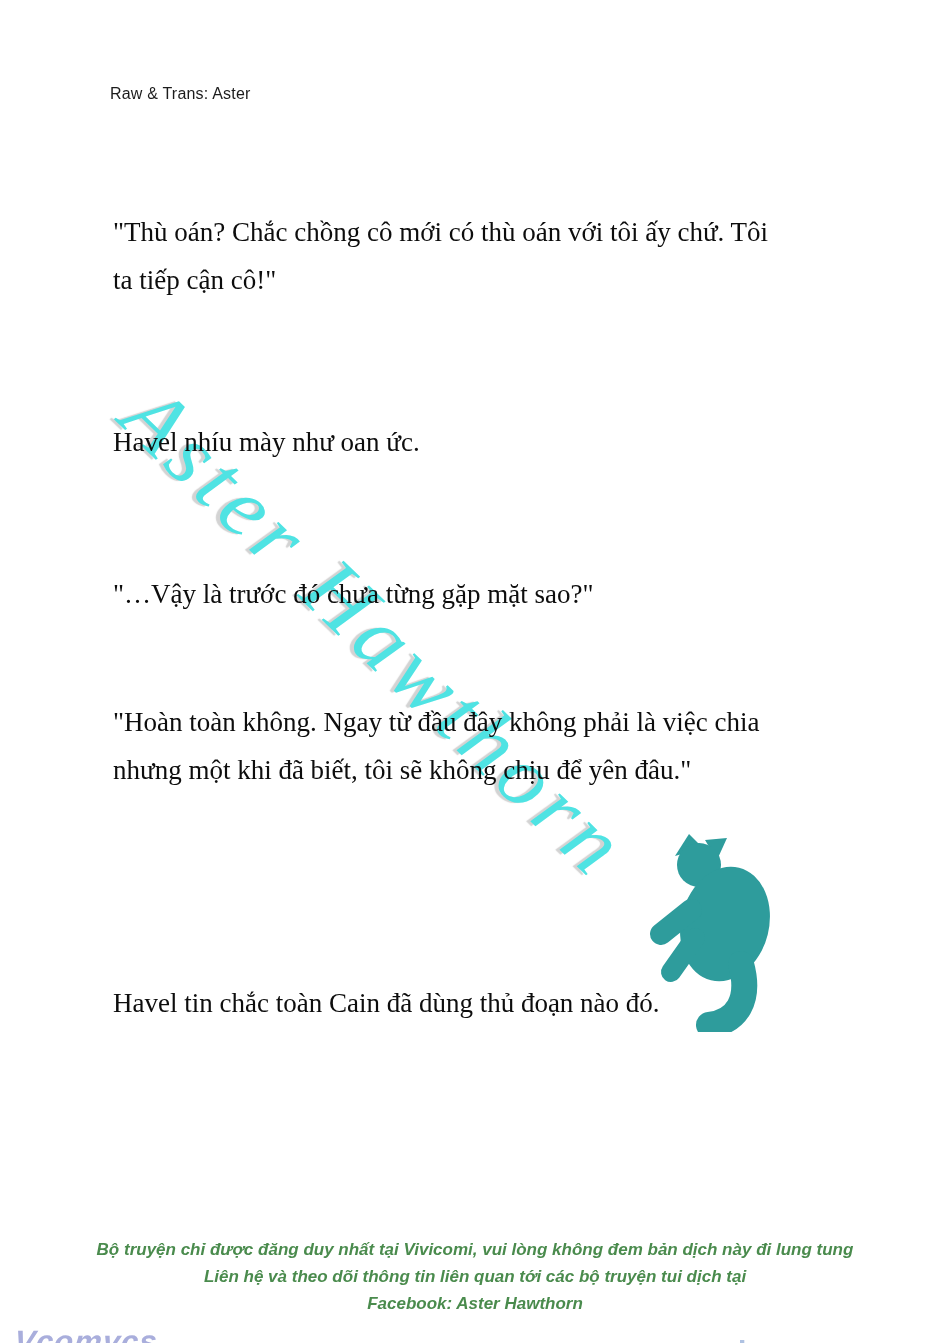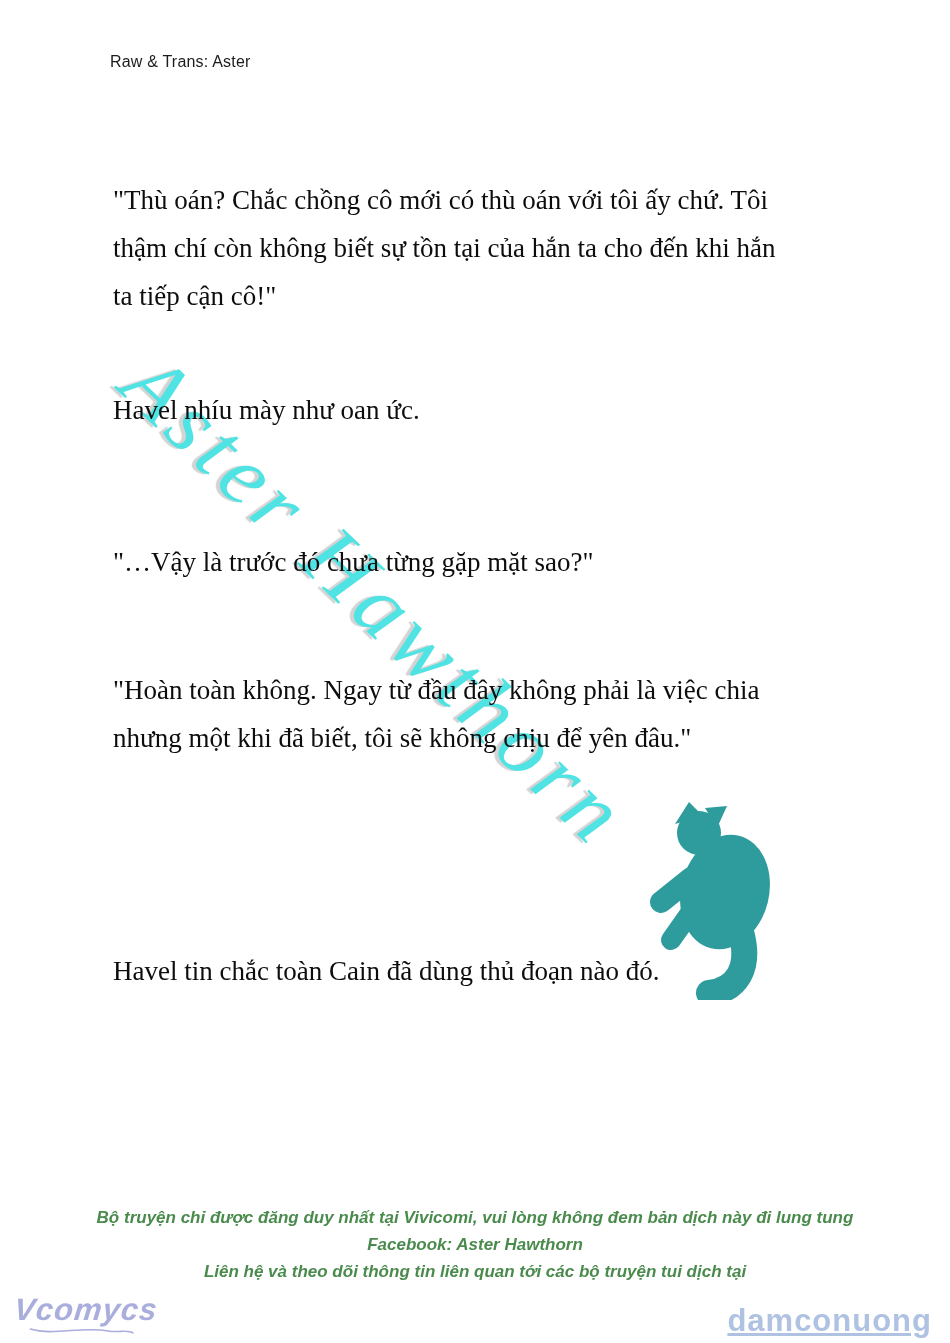--- a/index.html
+++ b/index.html
@@ -11,21 +11,21 @@
     --ink: #0d0d0d;
   }
   * { margin: 0; padding: 0; box-sizing: border-box; }
   html, body { background: #ffffff; }
   body {
     width: 950px; height: 1343px;
     position: relative; overflow: hidden;
     font-family: "Liberation Serif", serif;
     color: var(--ink);
   }
-  .page { position: absolute; inset: 0; }
+  .page { position: absolute; inset: 0; margin-top: 32px; }
 
   .credit-header {
     position: absolute; left: 110px; top: 53px;
     font-family: "Liberation Sans", sans-serif;
     font-size: 16px; color: #1c1c1c;
     letter-spacing: 0.2px;
   }
 
   .watermark {
     position: absolute; left: 168px; top: 338px;
@@ -95,21 +95,20 @@
 <body>
 
 <div class="page">
 
   <div class="credit-header">Raw &amp; Trans: Aster</div>
 
   <div class="watermark">Aster Hawthorn</div>
 
   <div class="para p1">
     <div class="line">"Thù oán? Chắc chồng cô mới có thù oán với tôi ấy chứ. Tôi</div>
-    <div class="line">thậm chí còn không biết sự tồn tại của hắn ta cho đến khi hắn</div>
     <div class="line">ta tiếp cận cô!"</div>
   </div>
 
   <div class="para p2">
     <div class="line">Havel nhíu mày như oan ức.</div>
   </div>
 
   <div class="para p3">
     <div class="line">"…Vậy là trước đó chưa từng gặp mặt sao?"</div>
   </div>
@@ -130,22 +129,22 @@
       <circle cx="50" cy="33" r="22" stroke-width="0"></circle>
       <ellipse cx="76" cy="92" rx="44" ry="58" transform="rotate(14 76 92)" stroke-width="0"></ellipse>
       <line x1="42" y1="78" x2="12" y2="102" stroke-width="22" stroke-linecap="round"></line>
       <line x1="46" y1="106" x2="22" y2="140" stroke-width="20" stroke-linecap="round"></line>
       <path d="M 92 132 C 102 168 88 190 60 193" fill="none" stroke-width="26" stroke-linecap="round"></path>
     </g>
   </svg>
 
   <div class="notice">
     <div class="notice-line">Bộ truyện chỉ được đăng duy nhất tại Vivicomi, vui lòng không đem bản dịch này đi lung tung</div>
+    <div class="notice-line">Liên hệ và theo dõi thông tin liên quan tới các bộ truyện tui dịch tại</div>
     <div class="notice-line">Facebook: Aster Hawthorn</div>
-    <div class="notice-line">Liên hệ và theo dõi thông tin liên quan tới các bộ truyện tui dịch tại</div>
   </div>
 
   <div class="vcomycs-logo">
     <span>Vcomycs</span>
     <svg class="flourish" width="110" height="12" viewBox="0 0 110 12" xmlns="http://www.w3.org/2000/svg" aria-hidden="true">
       <path d="M4 5 C 28 12 56 2 82 7 C 92 9 102 5 107 9" stroke="var(--lavender)" stroke-width="1.6" fill="none" stroke-linecap="round"></path>
     </svg>
   </div>
 
   <div class="site-credit">damconuong</div>

